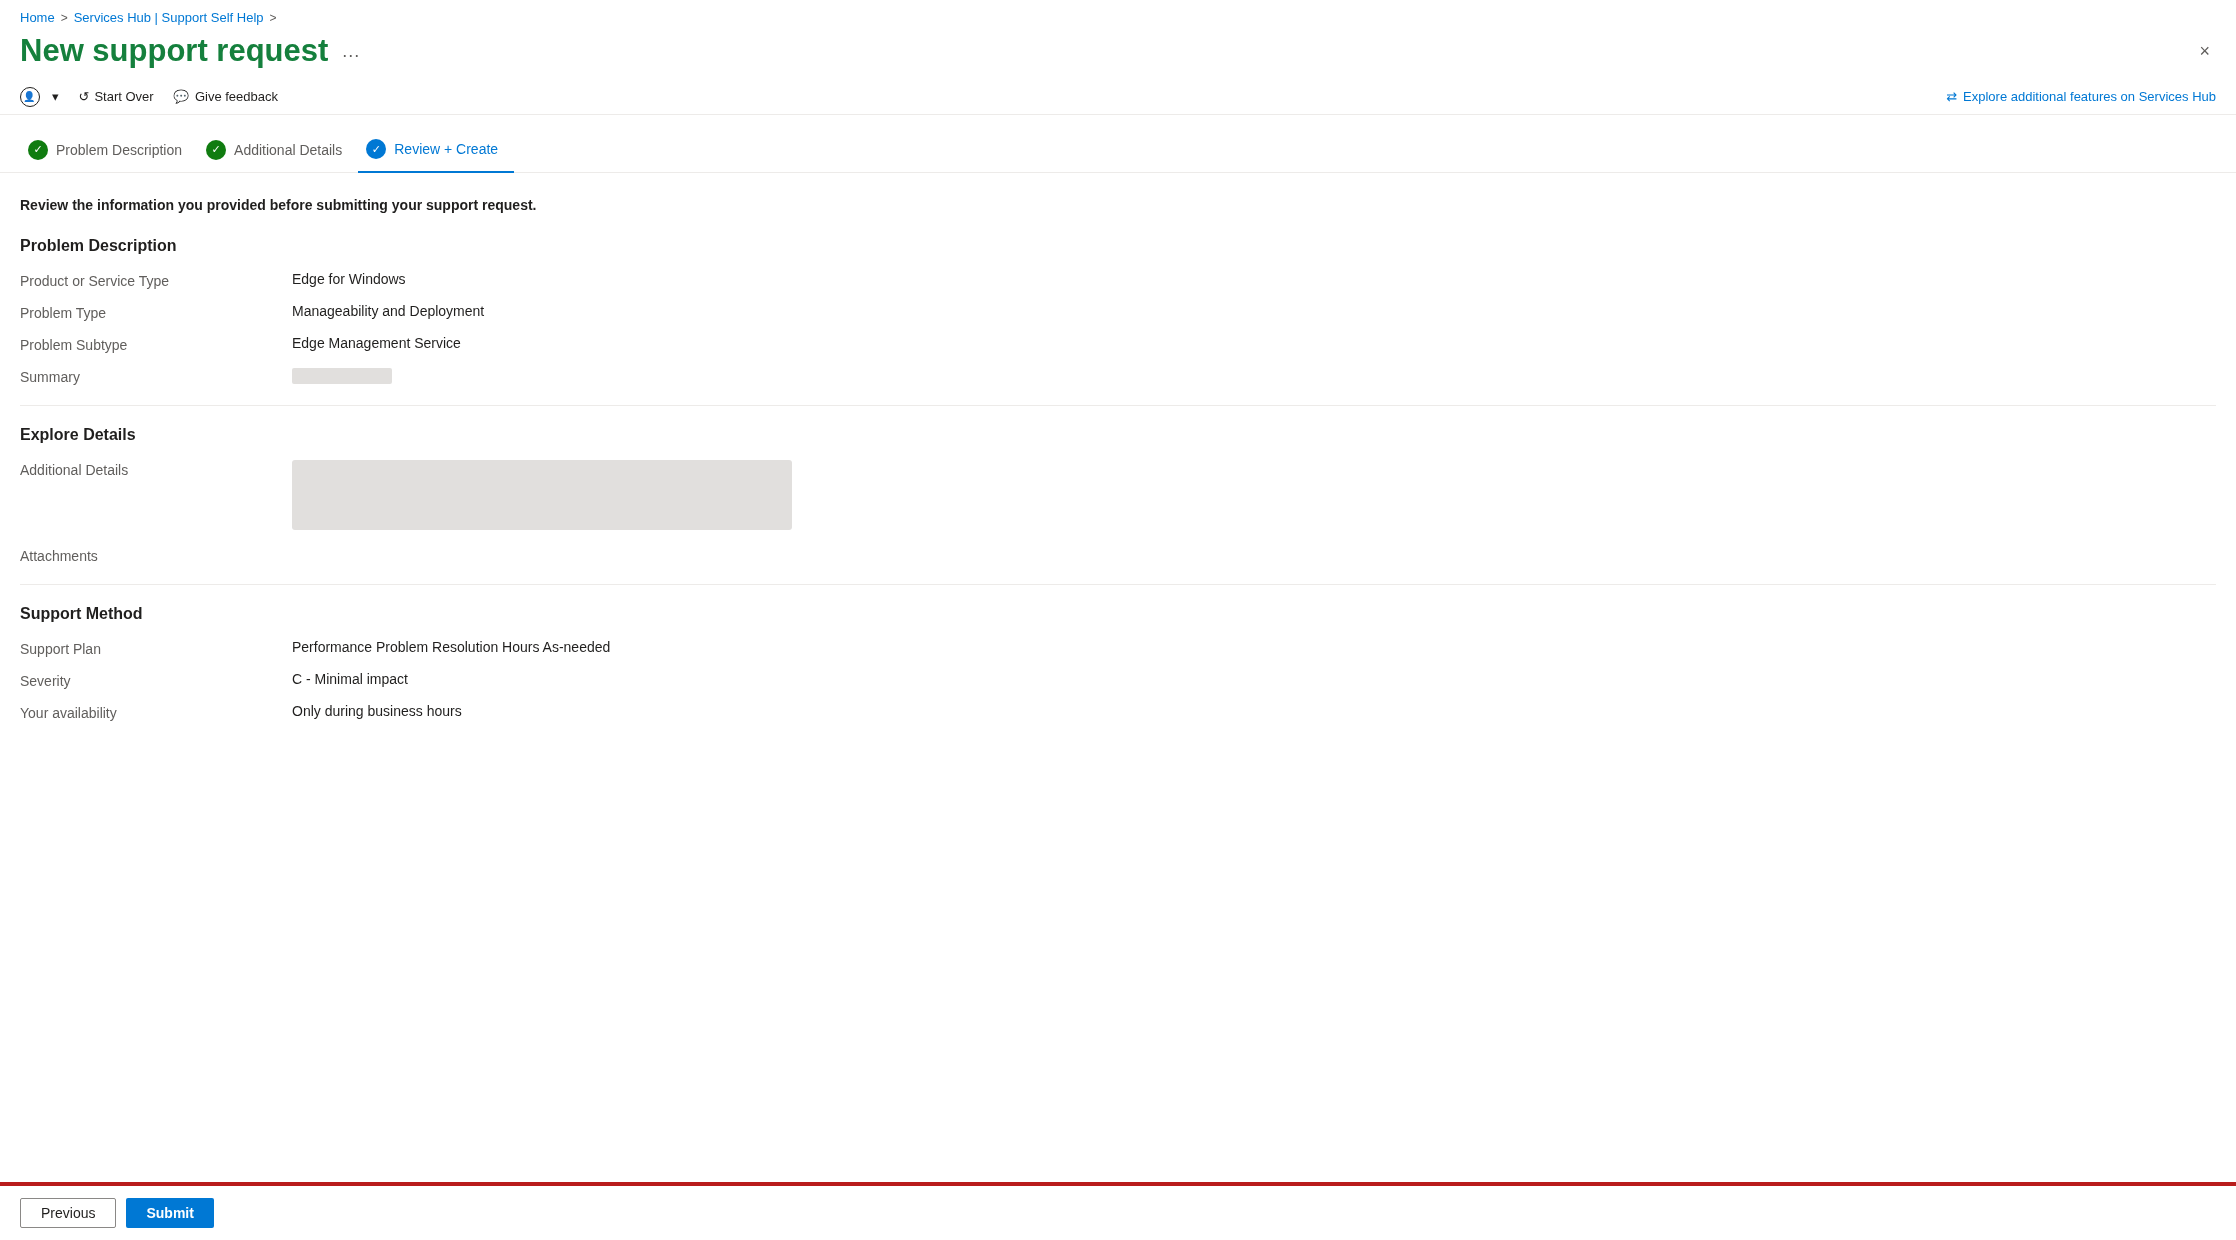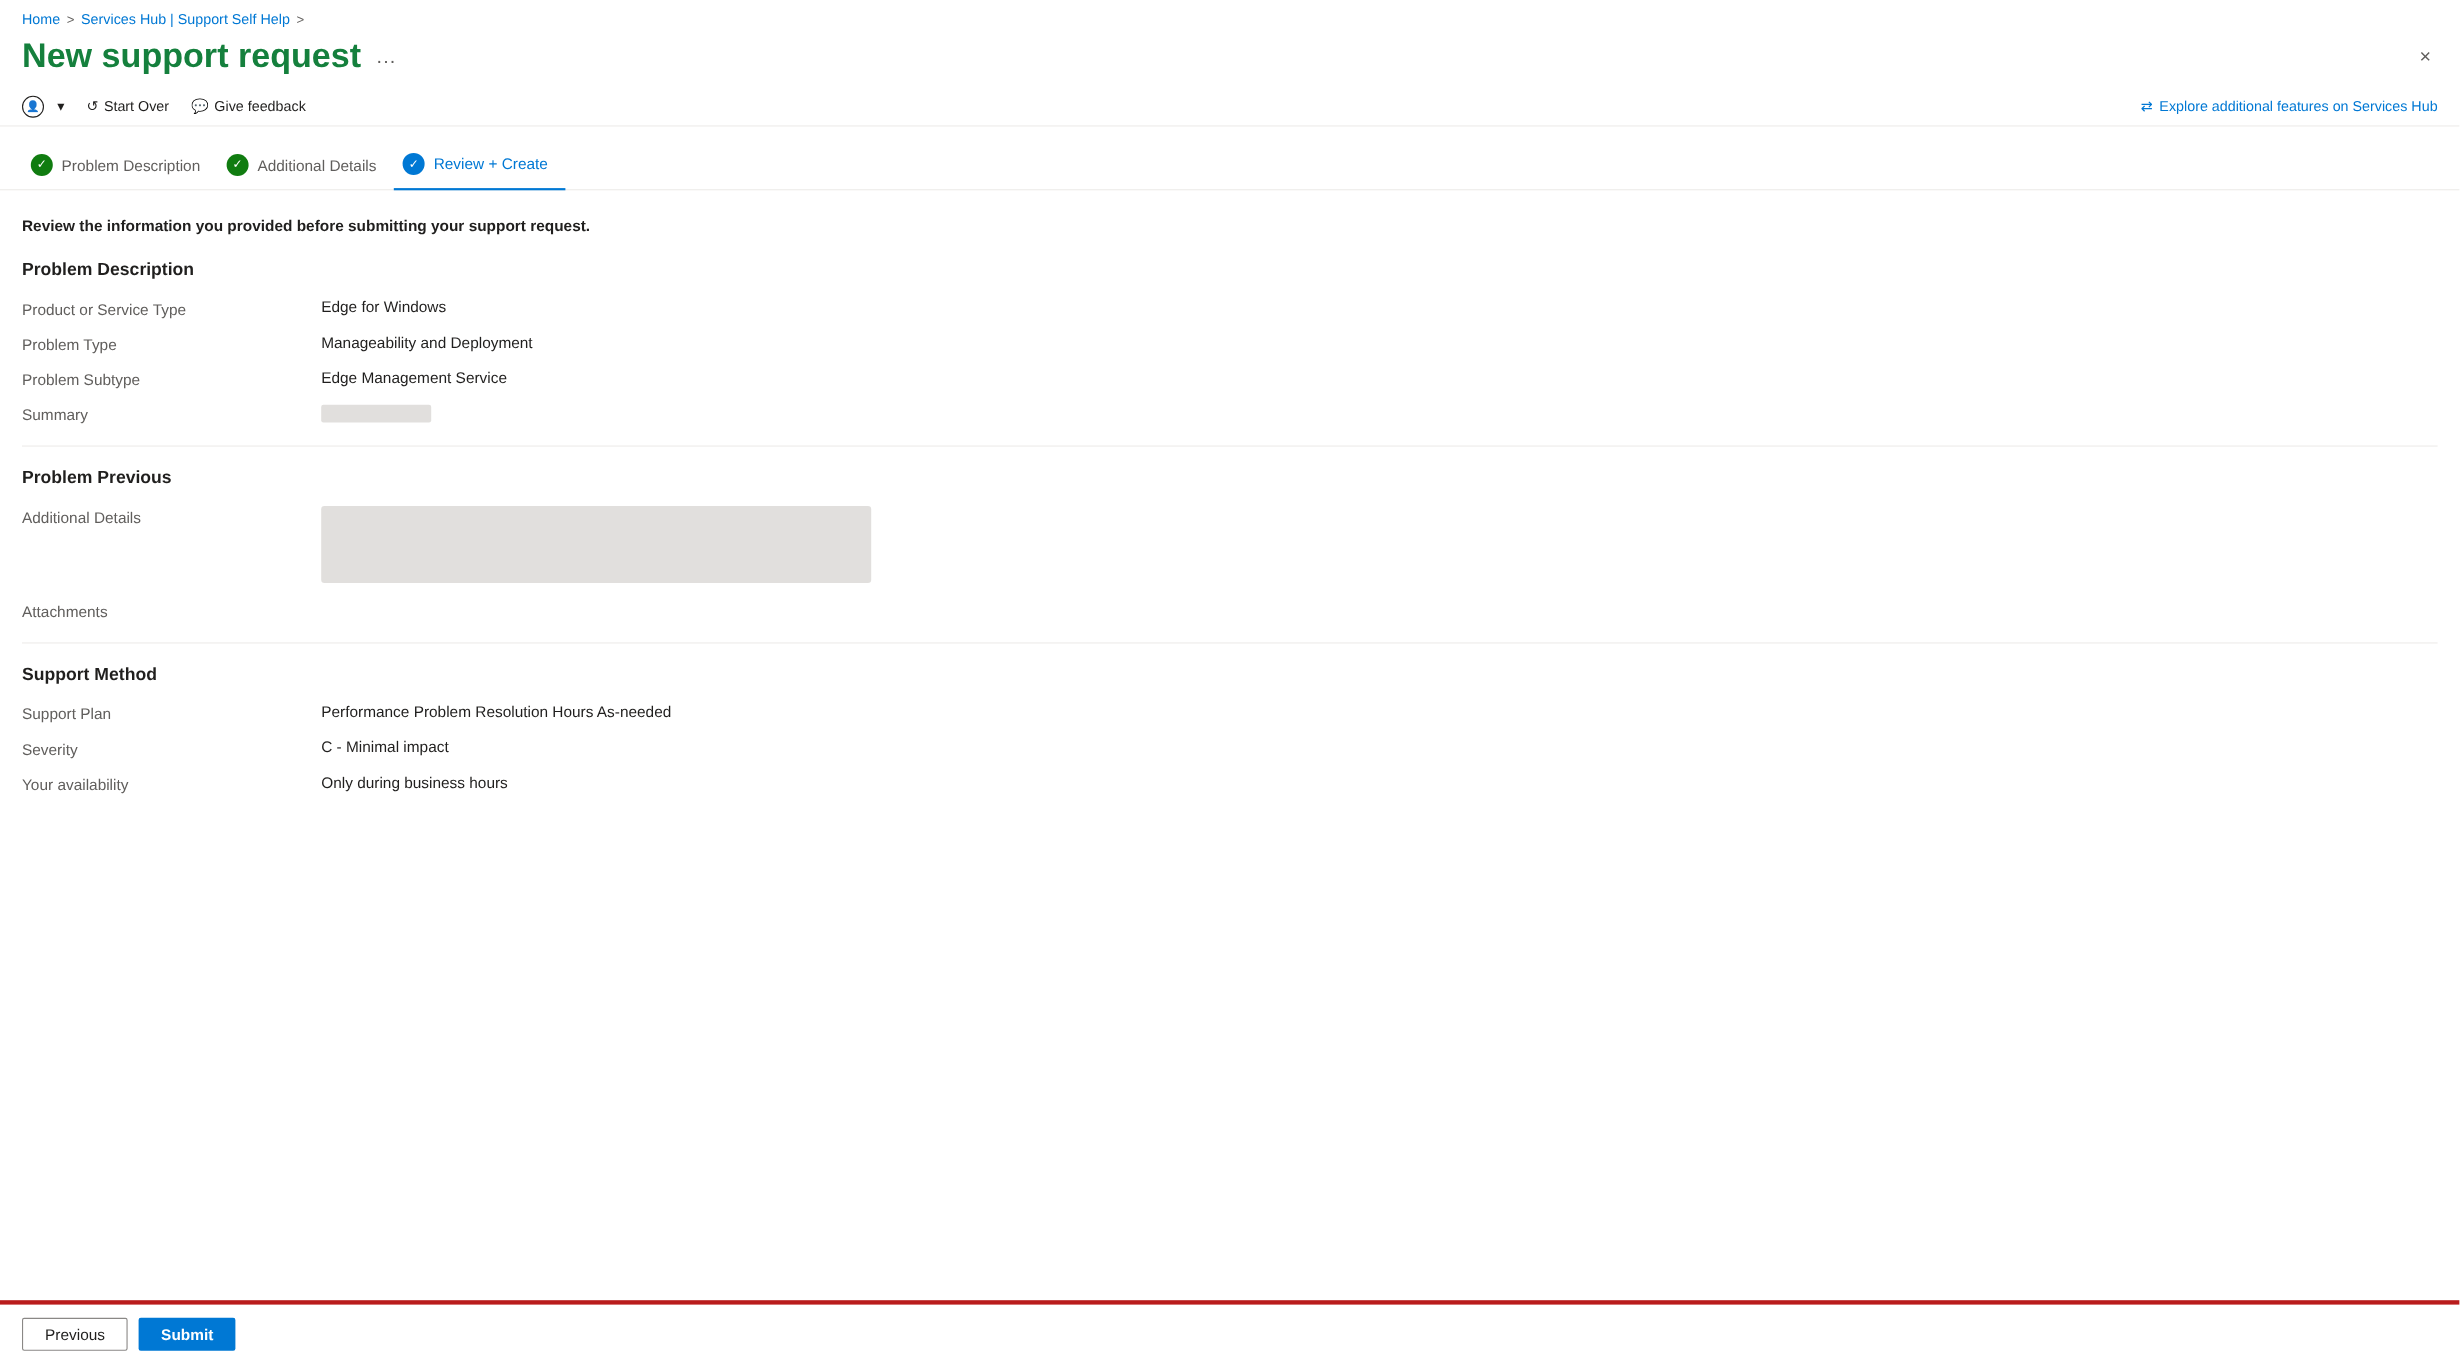--- a/index.html
+++ b/index.html
@@ -320,21 +320,21 @@
       <span class="field-label">Summary</span>
       <span class="field-value">
         <span class="redacted-short"></span>
       </span>
     </div>
   </div>
 
   <div class="divider"></div>
 
   <div>
-    <div class="section-title">Problem Previous</div>
+    <div class="section-title">Explore Details</div>
 
     <div class="field-row">
       <span class="field-label">Additional Details</span>
       <span class="field-value">
         <span class="redacted-long"></span>
       </span>
     </div>
     <div class="field-row" style="margin-top: 16px;">
       <span class="field-label">Attachments</span>
       <span class="field-value"></span>

